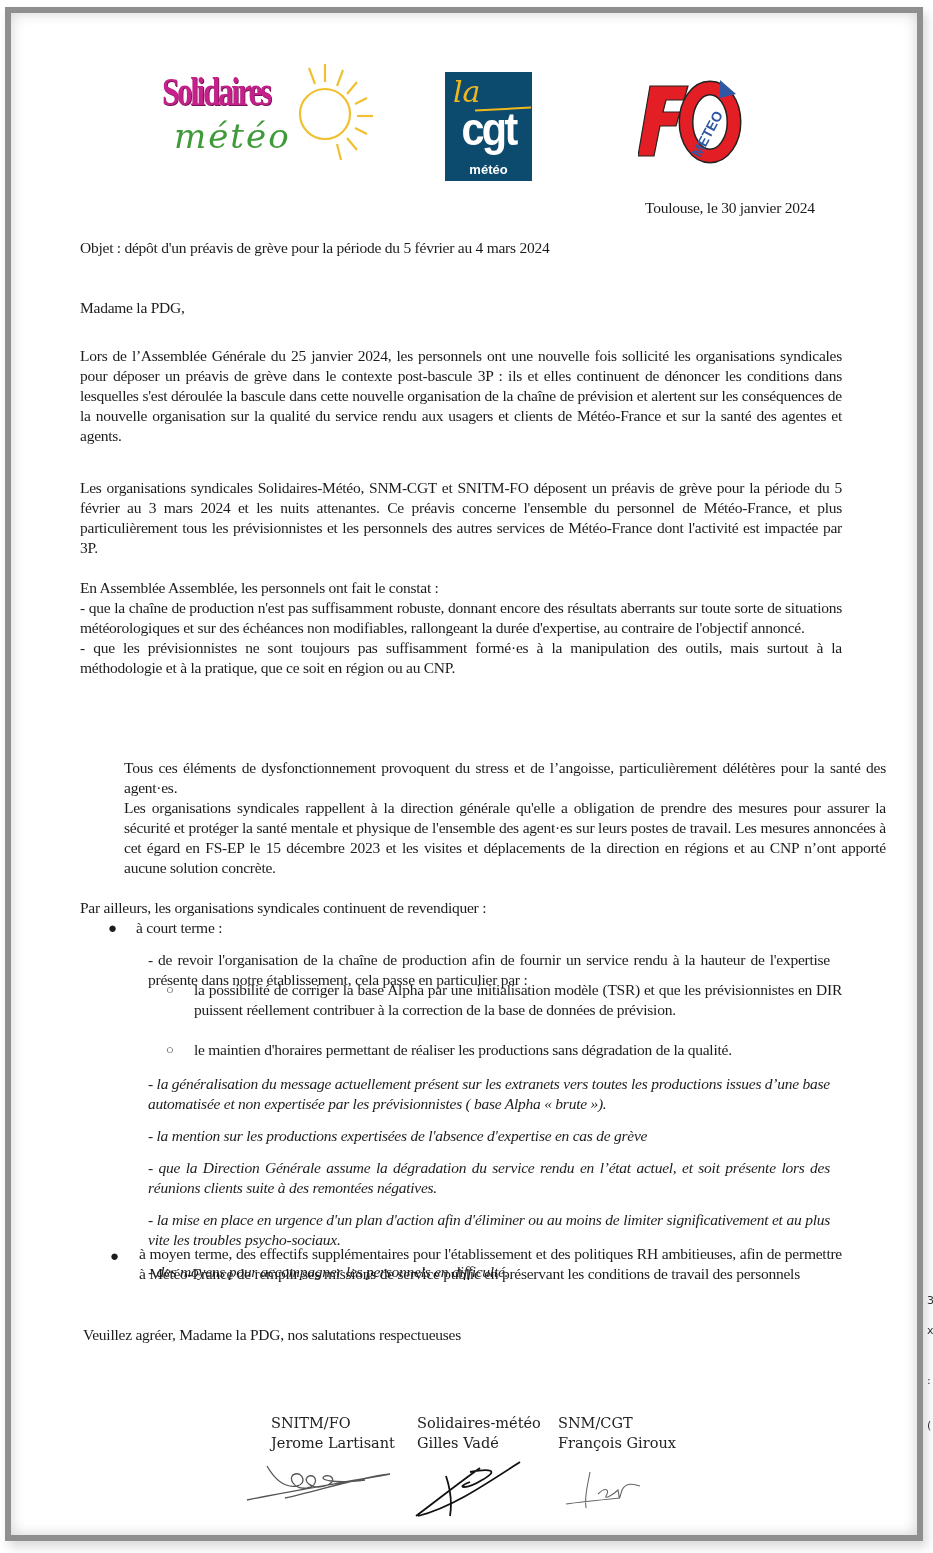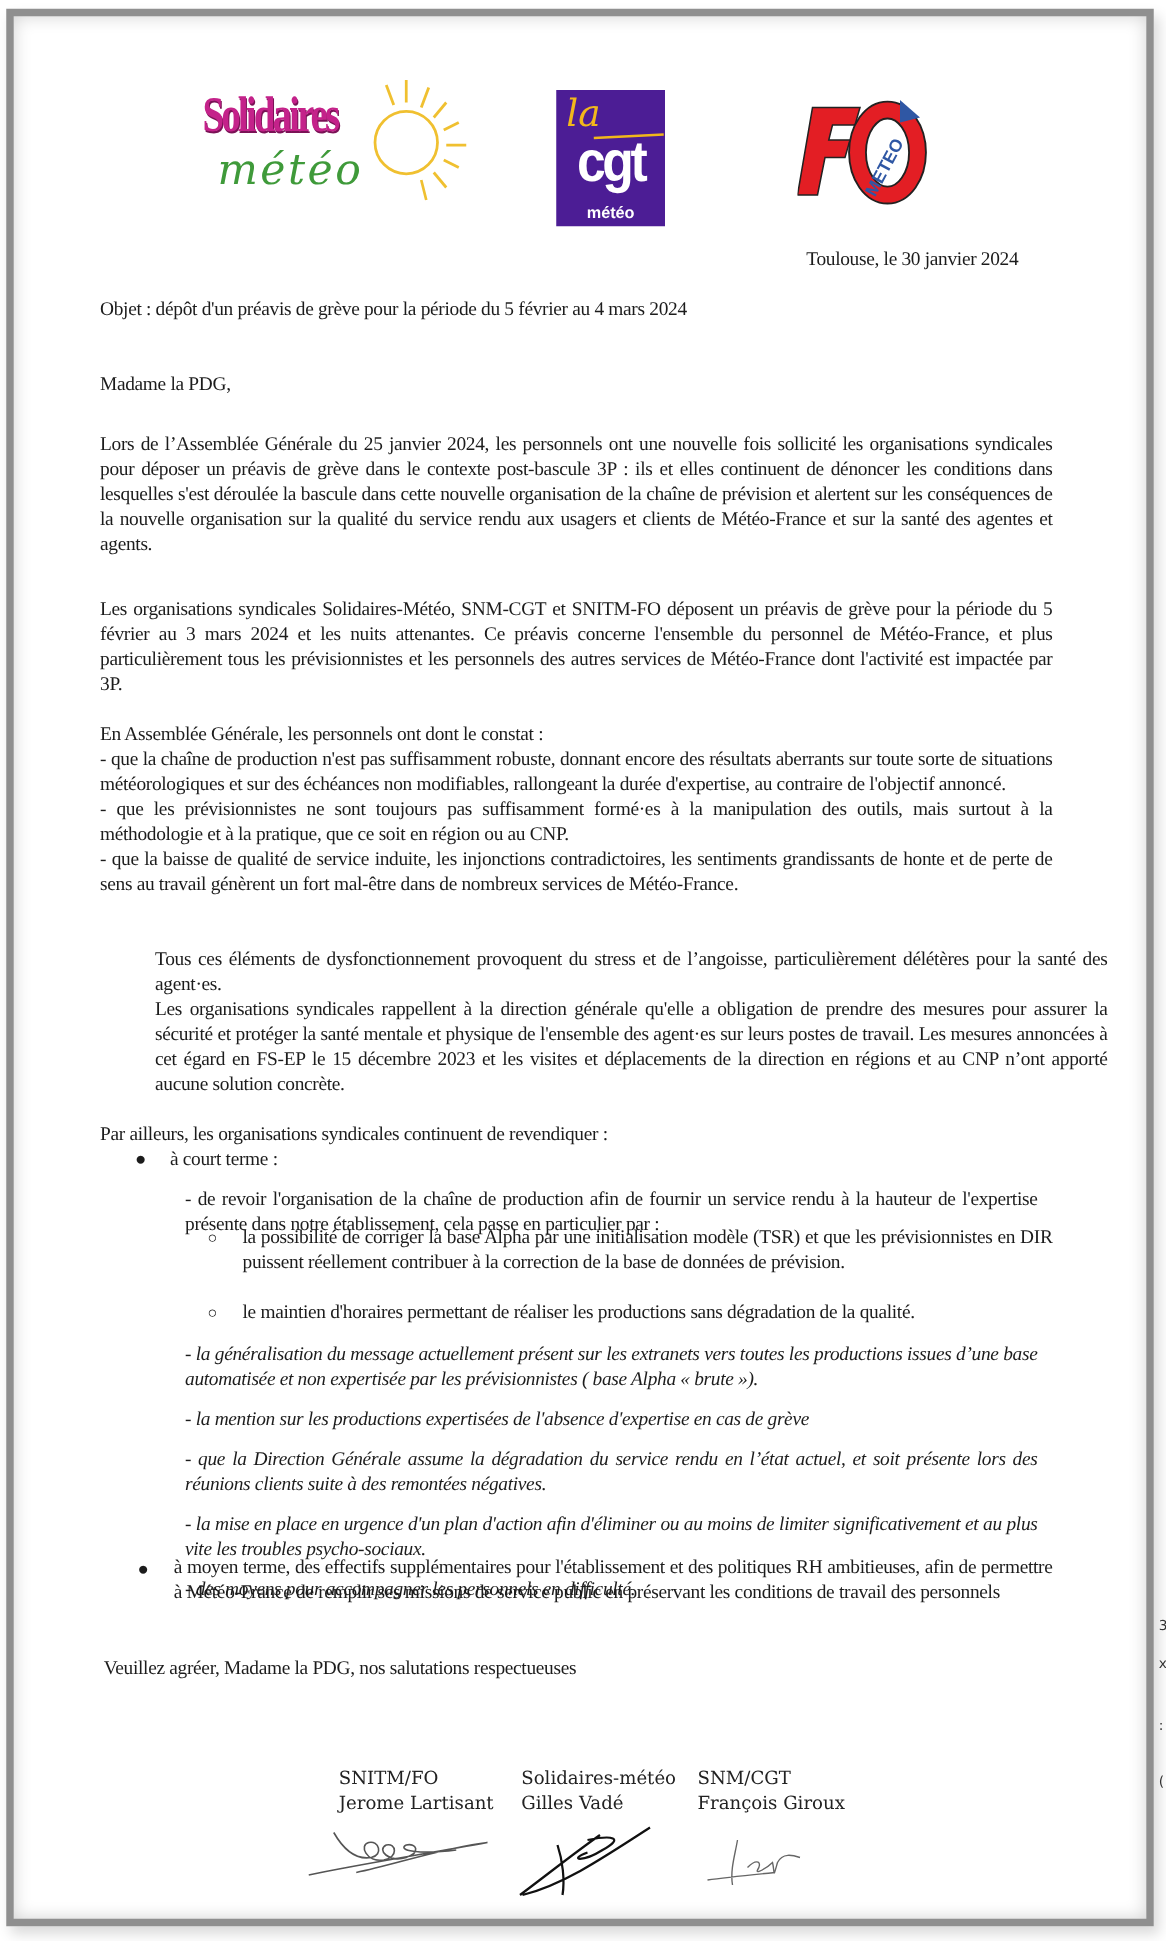--- a/index.html
+++ b/index.html
@@ -33,21 +33,21 @@
   }
   .sol-meteo {
     position: absolute; left: 14px; top: 54px;
     font-family: "DejaVu Serif", serif; font-style: italic;
     font-size: 34px; color: #3f9a3a; letter-spacing: 2px;
   }
   .sun { position: absolute; left: 135px; top: 0; width: 85px; height: 100px; }
 
   .logo-cgt {
     position: absolute; left: 445px; top: 72px; width: 87px; height: 109px;
-    background: #4c1d95;
+    background: #0c4a6e;
   }
   .cgt-la {
     position: absolute; left: 8px; top: 2px;
     font-family: "DejaVu Serif", serif; font-style: italic;
     font-size: 30px; color: #f2b81b;
   }
   .cgt-line { position: absolute; left: 30px; top: 36px; width: 56px; height: 2px; background: #f2b81b; transform: rotate(-3deg); }
   .cgt-word {
     position: absolute; left: 0; top: 30px; width: 87px; text-align: center;
     font-family: "Liberation Sans", sans-serif; font-weight: bold;
@@ -161,24 +161,23 @@
 
 <div class="txt para p1 cond">
   <p>Lors de l’Assemblée Générale du 25 janvier 2024,  les personnels ont une nouvelle fois sollicité les organisations syndicales pour déposer un préavis de grève dans le contexte post-bascule 3P : ils et elles continuent de dénoncer les conditions dans lesquelles s'est déroulée la bascule dans cette nouvelle organisation de la chaîne de prévision et alertent sur les conséquences de la nouvelle organisation sur la qualité du service rendu aux usagers et clients de Météo-France et sur la santé des agentes et agents.</p>
 </div>
 
 <div class="txt para p2 cond">
   <p>Les organisations syndicales Solidaires-Météo, SNM-CGT et SNITM-FO déposent un préavis de grève pour la période du 5 février au 3 mars 2024 et les nuits attenantes. Ce préavis concerne l'ensemble du personnel de Météo-France, et plus particulièrement tous les prévisionnistes et les personnels des autres services de Météo-France dont l'activité est impactée par 3P.</p>
 </div>
 
 <div class="txt para p3 cond">
-  <p>En Assemblée Générale, les personnels ont dont le constat :</p>
+  <p>En Assemblée Assemblée, les personnels ont fait le constat :</p>
   <p>- que la chaîne de production n'est pas suffisamment robuste, donnant encore des résultats aberrants sur toute sorte de situations météorologiques et sur des échéances non modifiables, rallongeant la durée d'expertise, au contraire de l'objectif annoncé.</p>
   <p>- que les prévisionnistes ne sont toujours pas suffisamment formé·es à la manipulation des outils, mais surtout à la méthodologie et à la pratique, que ce soit en région ou au CNP.</p>
-  <p>- que la baisse de qualité de service induite, les injonctions contradictoires, les sentiments grandissants de honte et de perte de sens au travail génèrent un fort mal-être dans de nombreux services de Météo-France.</p>
 </div>
 
 <div class="txt para p4 cond">
   <p>Tous ces éléments de dysfonctionnement provoquent du stress et de l’angoisse, particulièrement délétères pour la santé des agent·es.</p>
   <p>Les organisations syndicales rappellent à la direction générale qu'elle a obligation de prendre des mesures pour assurer la sécurité et protéger la santé mentale et physique de l'ensemble des agent·es sur leurs postes de travail. Les mesures annoncées à cet égard en FS-EP le 15 décembre 2023 et les visites et déplacements de la direction en régions et au CNP n’ont apporté aucune solution concrète.</p>
 </div>
 
 <div class="txt para p5 cond">Par ailleurs, les organisations syndicales continuent de revendiquer :</div>
 
 <div class="txt bullet-row b-court cond">

